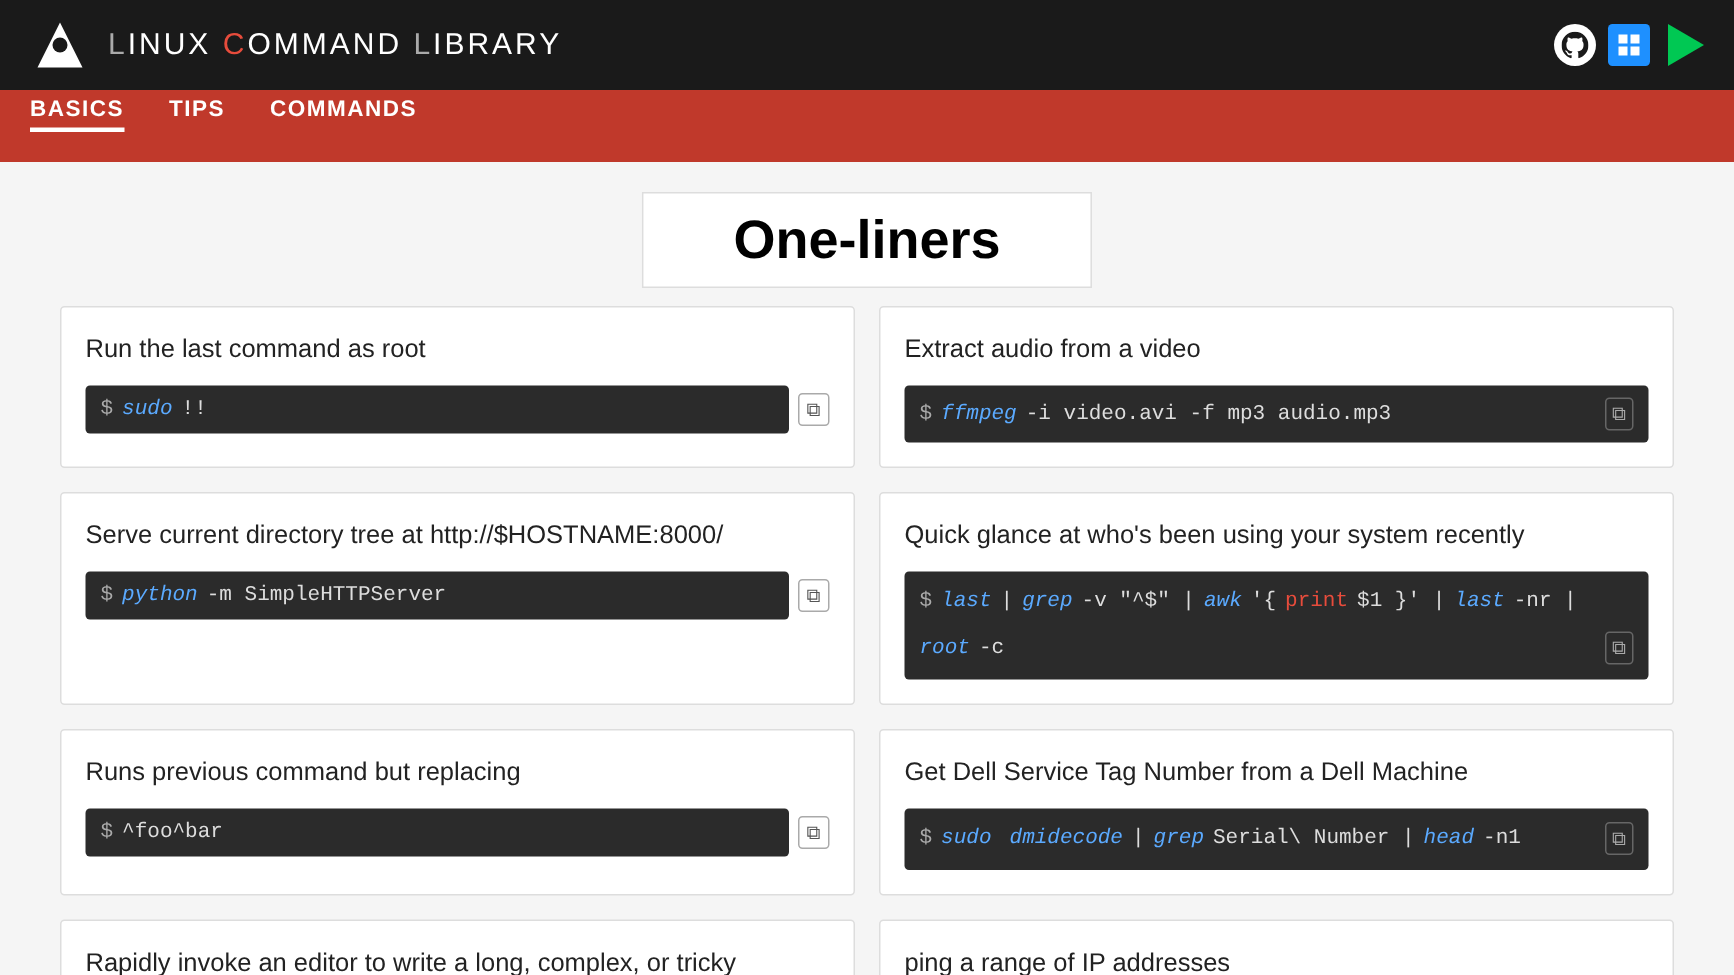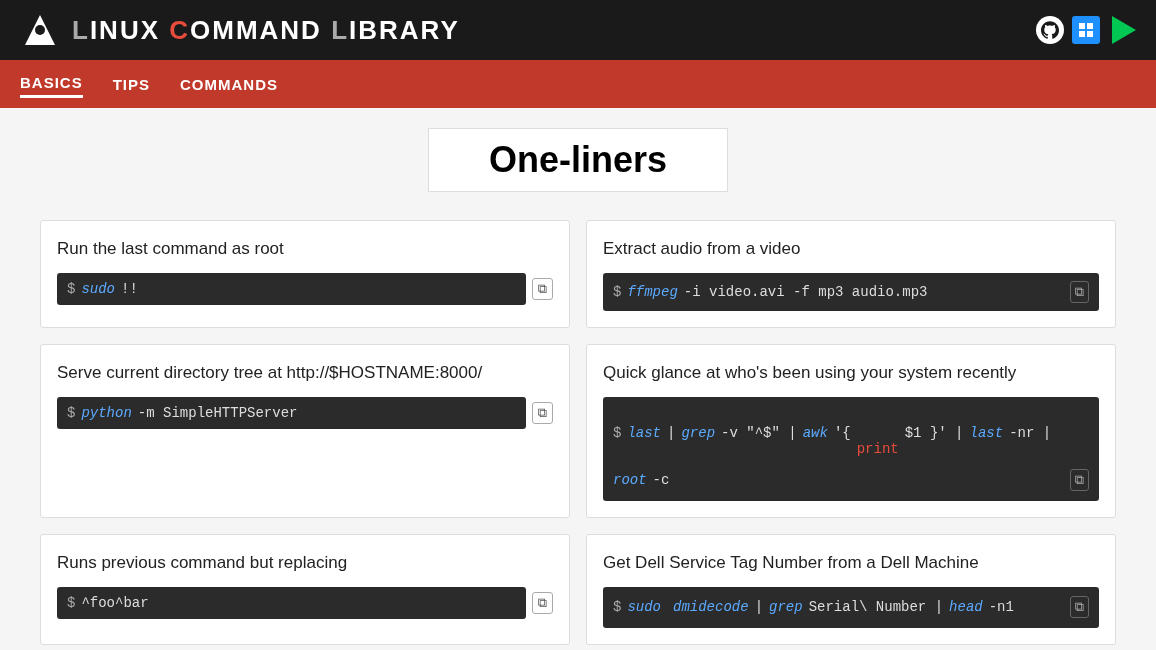--- a/index.html
+++ b/index.html
@@ -23,22 +23,22 @@
       display: flex;
       align-items: center;
       gap: 12px;
     }
     .logo-icon {
       width: 40px;
       height: 40px;
     }
     .header-title {
       color: white;
-      font-size: 26px;
-      font-weight: bold;
+      font-size: 20px;
+      font-weight: normal;
       letter-spacing: 2px;
     }
     .header-title span.l { color: #aaa; }
     .header-title span.white { color: white; }
     .header-right {
       display: flex;
       align-items: center;
       gap: 8px;
     }
     .icon-github {
@@ -66,21 +66,21 @@
       border-style: solid;
       border-width: 14px 0 14px 24px;
       border-color: transparent transparent transparent #00c853;
       margin-left: 4px;
     }
 
     
     .nav {
       background: #c0392b;
       display: flex;
-      align-items: center;
+      align-items: flex-start;
       padding: 0 20px;
       height: 48px;
       gap: 30px;
     }
     .nav-item {
       color: white;
       font-size: 15px;
       font-weight: bold;
       letter-spacing: 1px;
       cursor: pointer;
@@ -92,21 +92,21 @@
     }
 
     
     .main {
       padding: 20px 40px;
     }
     .page-title {
       text-align: center;
       font-size: 36px;
       font-weight: bold;
-      margin-bottom: 28px;
+      margin-bottom: 12px;
       background: white;
       padding: 10px 60px;
       display: inline-block;
       margin-left: 50%;
       transform: translateX(-50%);
       border: 1px solid #ddd;
     }
 
     
     .cards-grid {
@@ -144,21 +144,20 @@
     }
     .cmd-text {
       color: #ddd;
     }
     .cmd-keyword {
       color: #5baaff;
       font-style: italic;
     }
     .cmd-print {
       color: #e74c3c;
-      margin-top: 32px;
     }
     .copy-btn {
       margin-left: auto;
       background: none;
       border: 1px solid #666;
       border-radius: 3px;
       padding: 2px 4px;
       cursor: pointer;
       color: #aaa;
       font-size: 13px;

